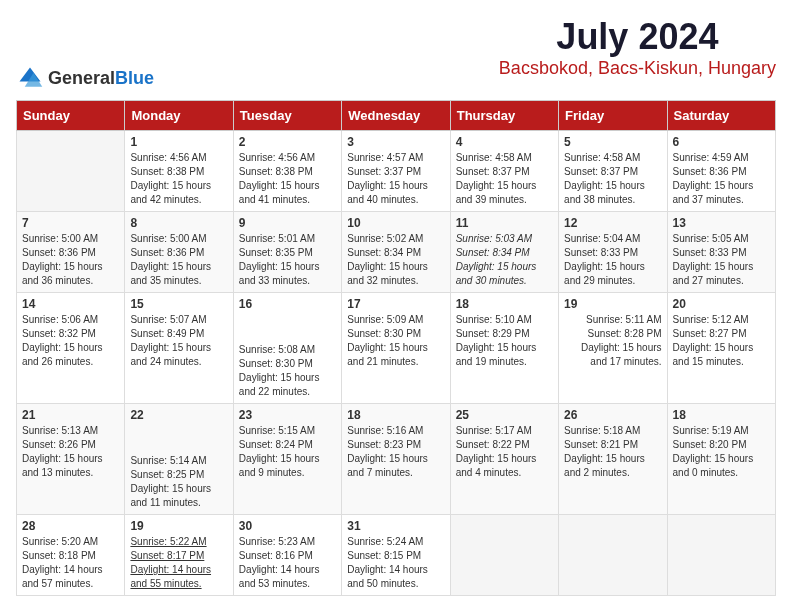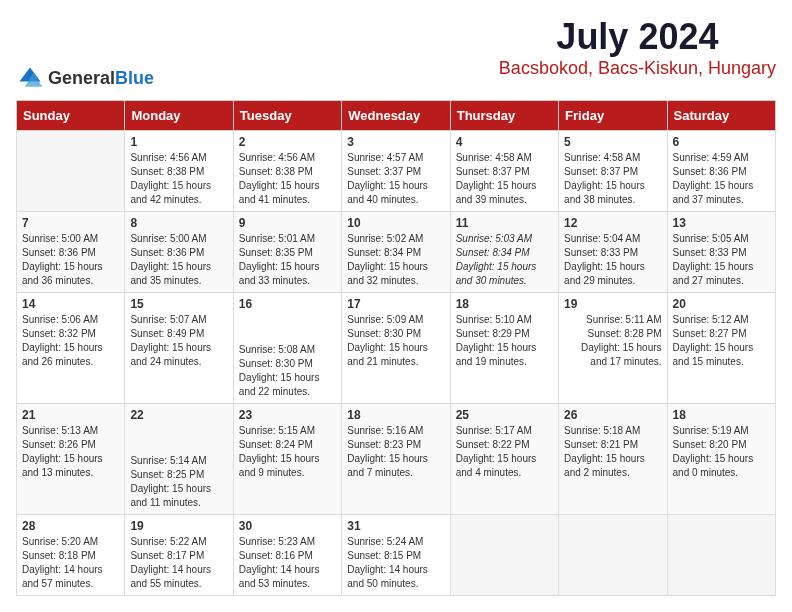--- a/index.html
+++ b/index.html
@@ -324,21 +324,21 @@
       <tr>
         <td>
           <span class="day-number">28</span>
           <div class="day-info" style="white-space: pre-line;">Sunrise: 5:20 AM
 Sunset: 8:18 PM
 Daylight: 14 hours
 and 57 minutes.</div>
         </td>
         <td>
           <span class="day-number">19</span>
-          <div class="day-info" style="white-space: pre-line;">Sunrise: 5:22 AM
+          <div class="day-info" style="white-space: pre-line; text-decoration: underline;">Sunrise: 5:22 AM
 Sunset: 8:17 PM
 Daylight: 14 hours
 and 55 minutes.</div>
         </td>
         <td>
           <span class="day-number">30</span>
           <div class="day-info" style="white-space: pre-line;">Sunrise: 5:23 AM
 Sunset: 8:16 PM
 Daylight: 14 hours
 and 53 minutes.</div>

